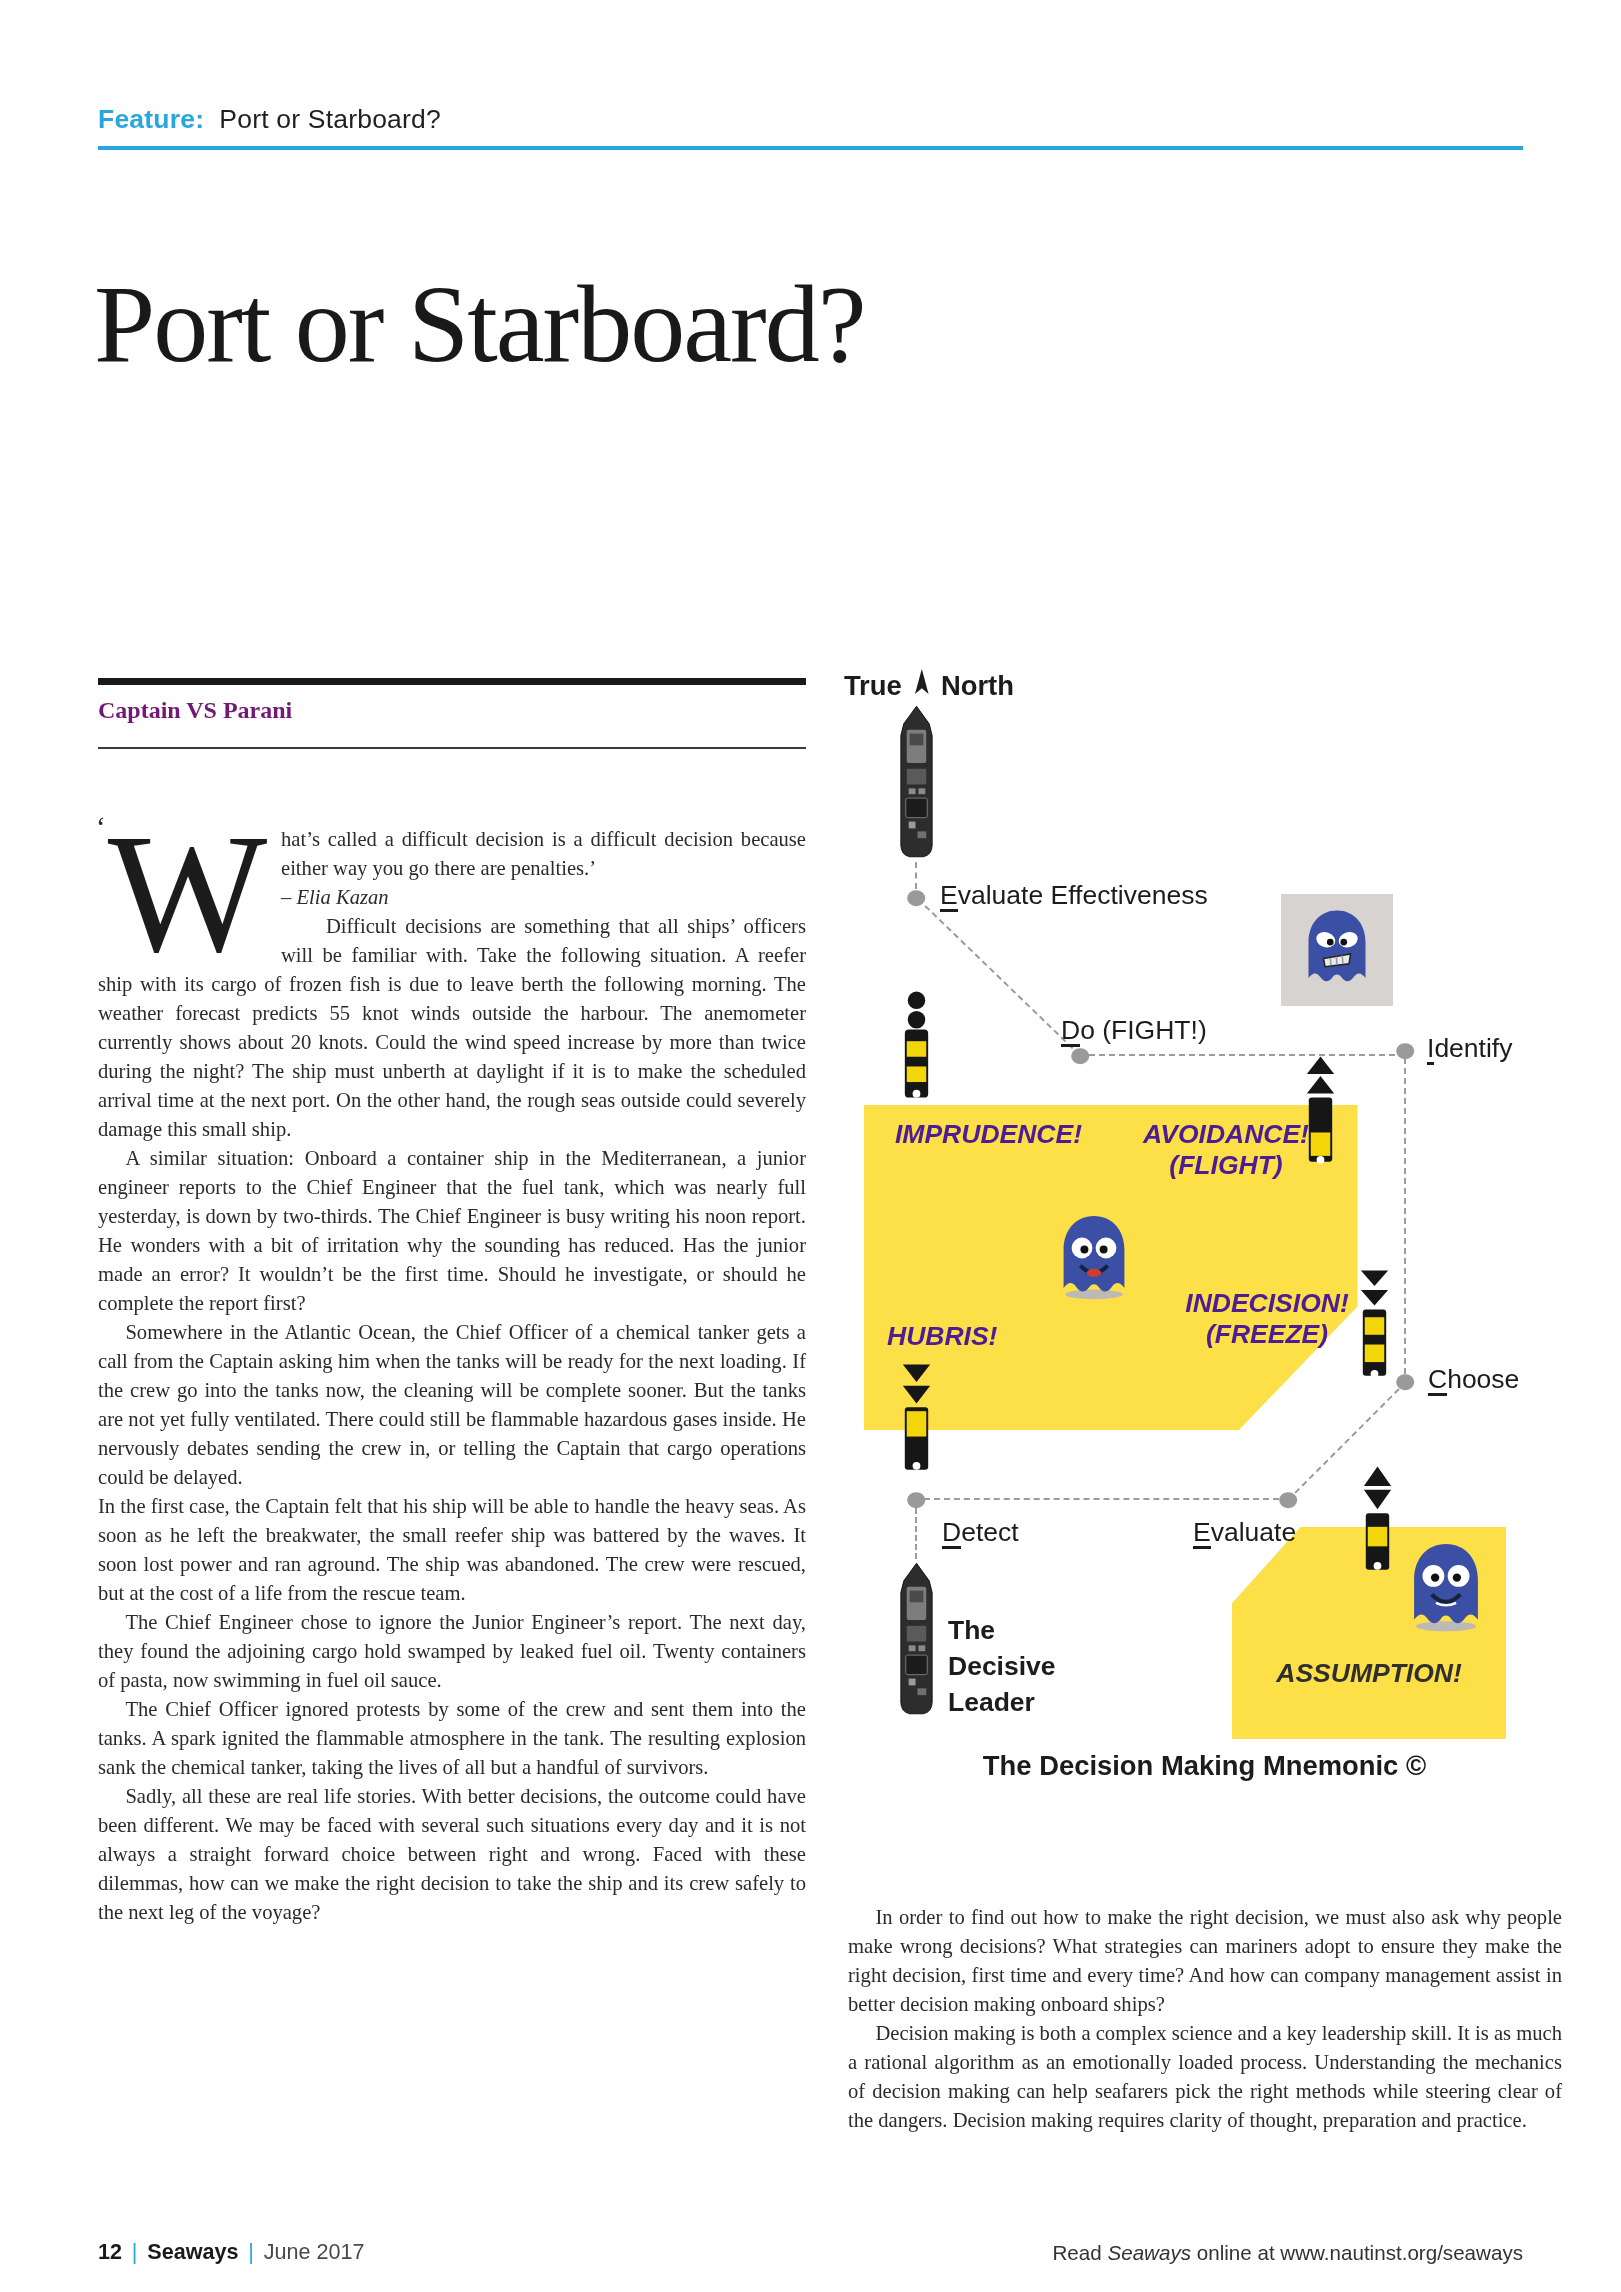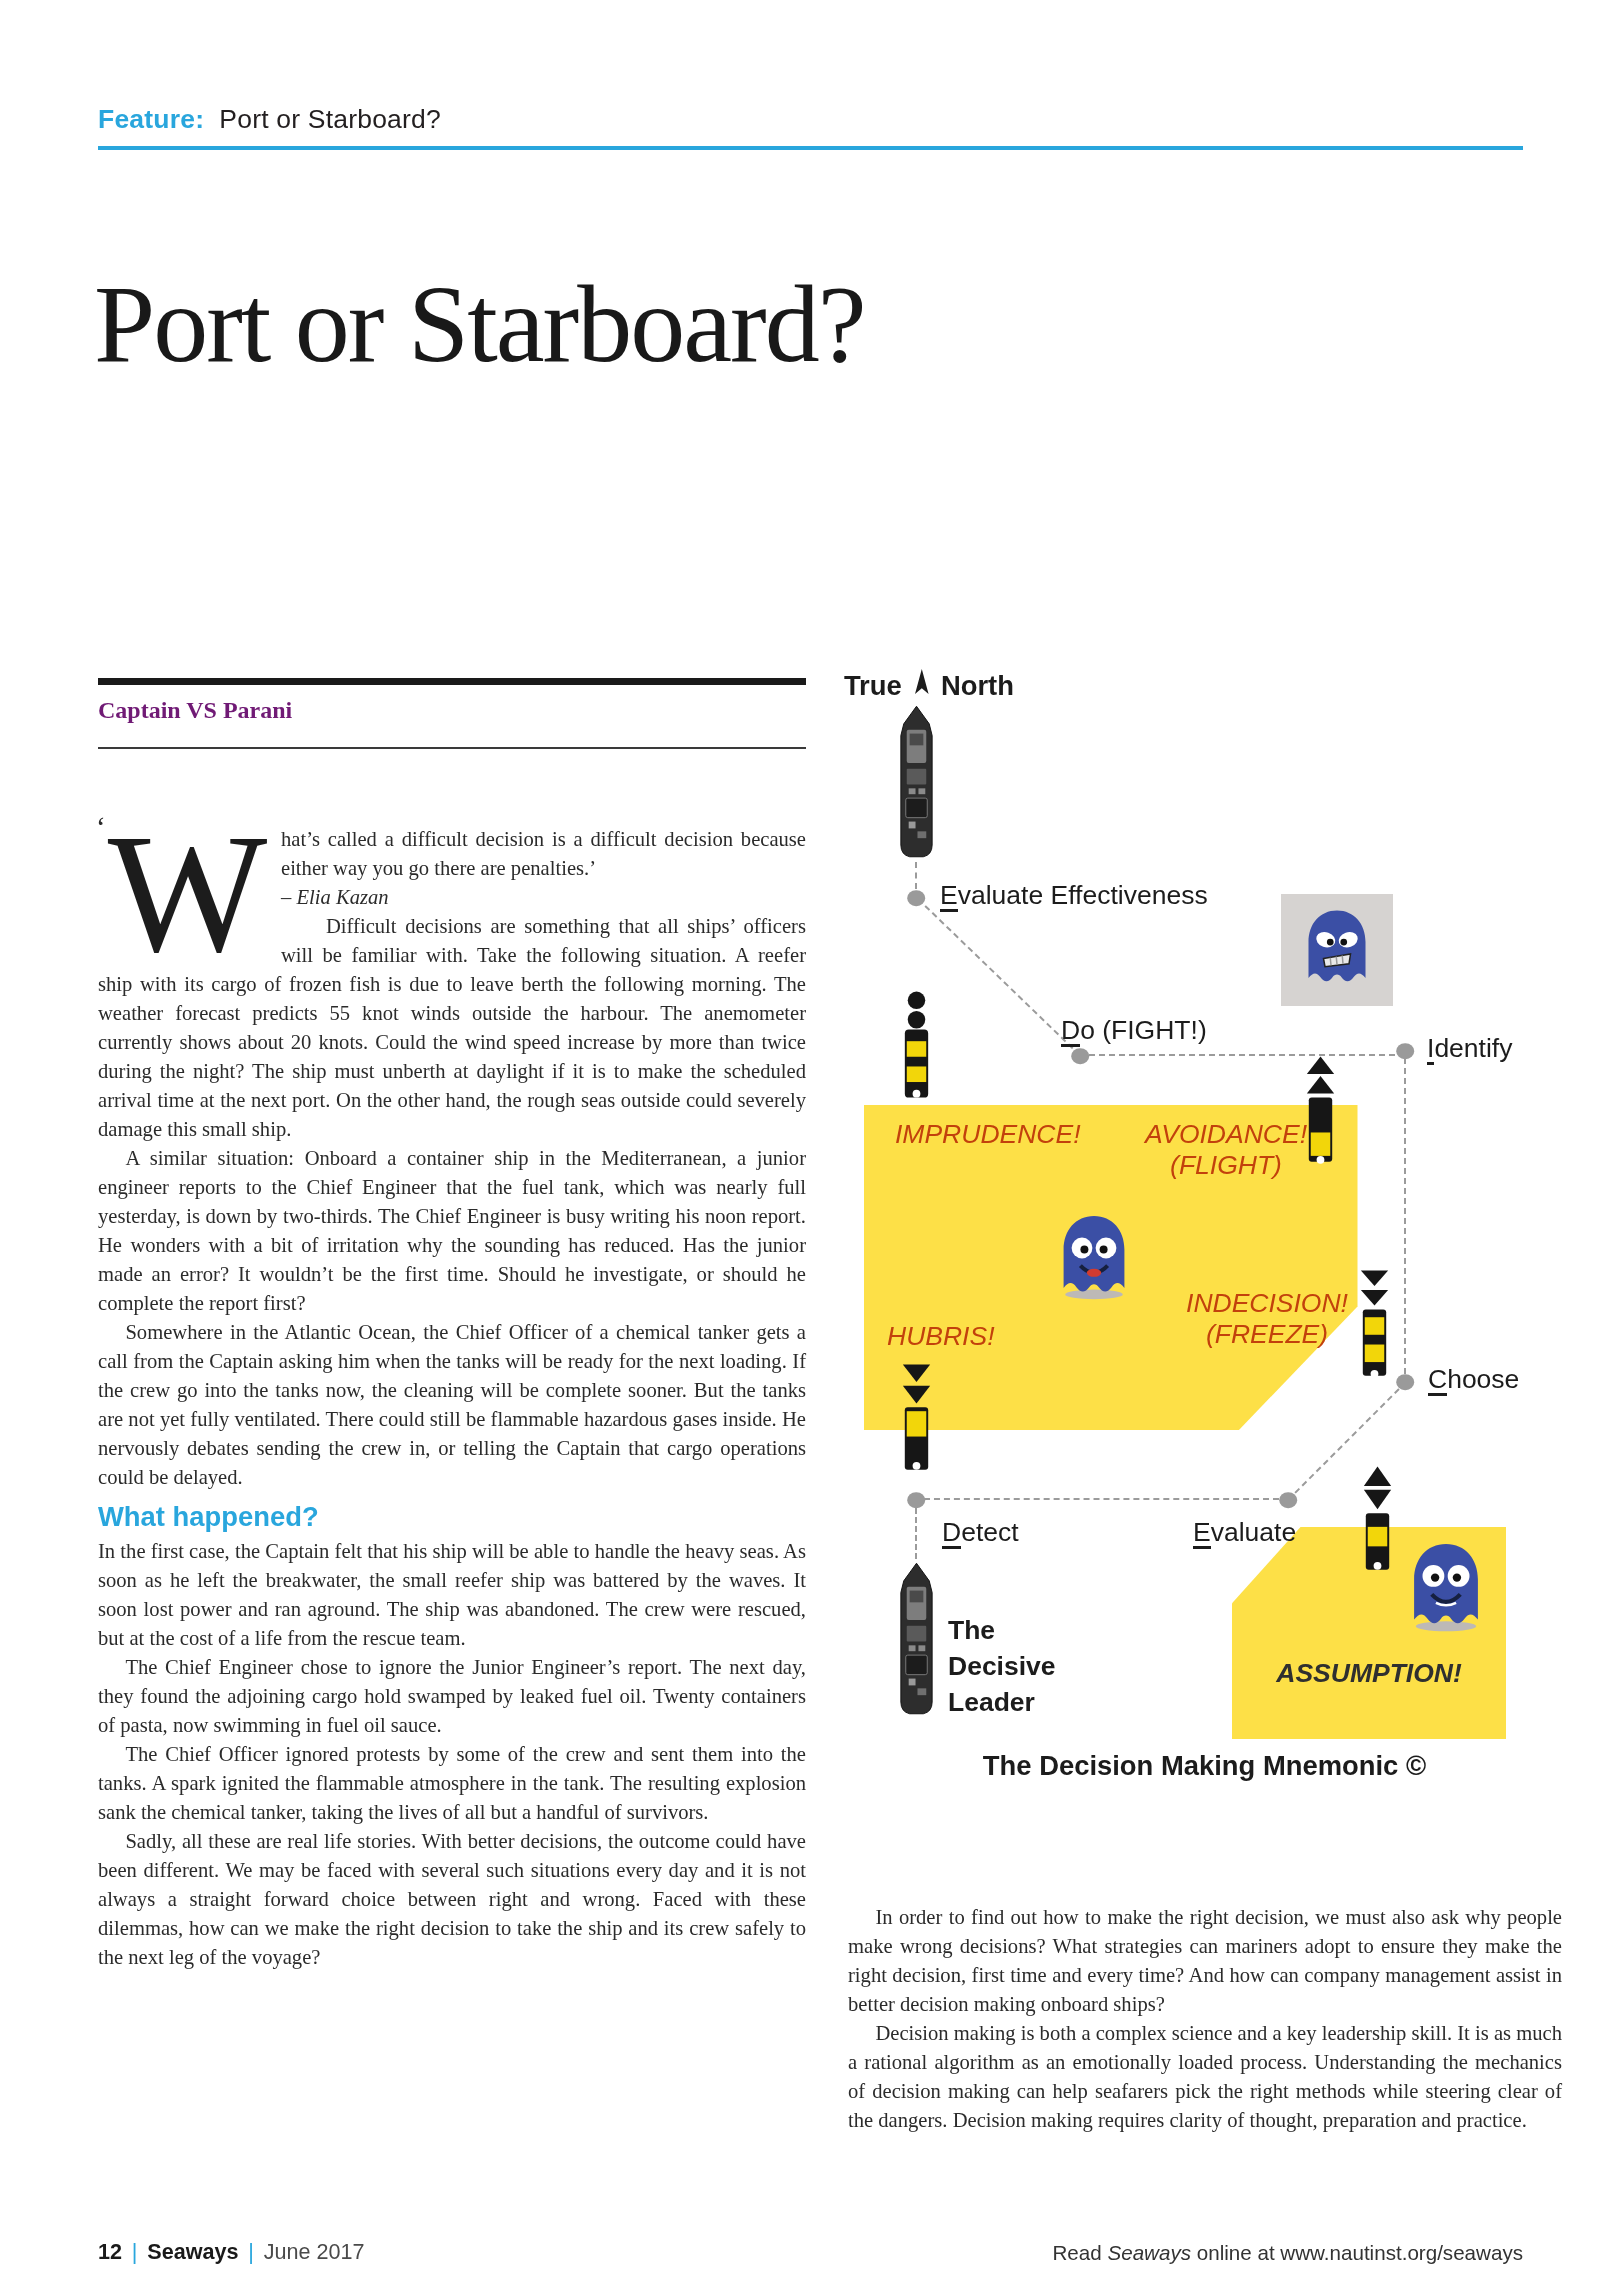--- a/index.html
+++ b/index.html
@@ -40,21 +40,21 @@
            color:#1c1c1c;font-family:"Liberation Serif",serif;}
   .attrib{font-style:italic;}
   .indent-lg{display:inline-block;width:45px;}
   .sec-heading{font-family:"Liberation Sans",sans-serif;font-size:27.4px;font-weight:bold;
                color:#29a6dd;margin:9.8px 0 5.9px 0;text-align:left;}
 
   
   .diagram{left:838px;top:635px;width:733px;height:1166px;}
   .dgm-label{position:absolute;font-size:26.5px;font-weight:normal;color:#1c1c1c;white-space:nowrap;}
   .ul{display:inline-block;border-bottom:3.9px solid #1c1c1c;padding-bottom:0px;line-height:1.0;}
-  .hazard{position:absolute;font-size:26.5px;font-weight:400;font-style:italic;color:#c2410c;
+  .hazard{position:absolute;font-size:26.5px;font-weight:700;font-style:italic;color:#4c1d95;
           white-space:nowrap;}
   .hazard .l2{display:block;text-align:center;}
   .node{position:absolute;width:17.6px;height:15.7px;border-radius:50%;background:#9a9a9a;
         transform:translate(-50%,-50%);}
   .dash-h{position:absolute;height:0;border-top:2.9px dashed #9b9b9b;}
   .dash-v{position:absolute;width:0;border-left:2.9px dashed #9b9b9b;}
   .dash-d{position:absolute;height:0;border-top:2.9px dashed #9b9b9b;transform-origin:0 50%;}
   .shoal{position:absolute;background:#fde047;}
   .shoal.main{left:25.5px;top:470px;width:494px;height:325px;
               clip-path:polygon(0 0,100% 0,100% 62%,76% 100%,0 100%);}
@@ -102,21 +102,20 @@
   <div class="abs body-col left-col">
     <p class="lede">
       <span class="open-quote">‘</span>
       <span class="dropcap">W</span>
       <span>hat’s called a difficult decision is a difficult decision because either way you go there are penalties.’</span><br>
       <span class="attrib">– Elia Kazan</span><br>
       <span class="indent-lg"></span><span>Difficult decisions are something that all ships’ officers will be familiar with. Take the following situation. A reefer ship with its cargo of frozen fish is due to leave berth the following morning. The weather forecast predicts 55 knot winds outside the harbour. The anemometer currently shows about 20 knots. Could the wind speed increase by more than twice during the night? The ship must unberth at daylight if it is to make the scheduled arrival time at the next port. On the other hand, the rough seas outside could severely damage this small ship.</span>
     </p>
     <p class="ind">A similar situation: Onboard a container ship in the Mediterranean, a junior engineer reports to the Chief Engineer that the fuel tank, which was nearly full yesterday, is down by two-thirds. The Chief Engineer is busy writing his noon report. He wonders with a bit of irritation why the sounding has reduced. Has the junior made an error? It wouldn’t be the first time. Should he investigate, or should he complete the report first?</p>
     <p class="ind">Somewhere in the Atlantic Ocean, the Chief Officer of a chemical tanker gets a call from the Captain asking him when the tanks will be ready for the next loading. If the crew go into the tanks now, the cleaning will be complete sooner. But the tanks are not yet fully ventilated. There could still be flammable hazardous gases inside. He nervously debates sending the crew in, or telling the Captain that cargo operations could be delayed.</p>
-    <h2 class="sec-heading">What happened?</h2>
     <p>In the first case, the Captain felt that his ship will be able to handle the heavy seas. As soon as he left the breakwater, the small reefer ship was battered by the waves. It soon lost power and ran aground. The ship was abandoned. The crew were rescued, but at the cost of a life from the rescue team.</p>
     <p class="ind">The Chief Engineer chose to ignore the Junior Engineer’s report. The next day, they found the adjoining cargo hold swamped by leaked fuel oil. Twenty containers of pasta, now swimming in fuel oil sauce.</p>
     <p class="ind">The Chief Officer ignored protests by some of the crew and sent them into the tanks. A spark ignited the flammable atmosphere in the tank. The resulting explosion sank the chemical tanker, taking the lives of all but a handful of survivors.</p>
     <p class="ind">Sadly, all these are real life stories. With better decisions, the outcome could have been different. We may be faced with several such situations every day and it is not always a straight forward choice between right and wrong. Faced with these dilemmas, how can we make the right decision to take the ship and its crew safely to the next leg of the voyage?</p>
   </div>
 
   <div class="abs diagram">
 
     <div class="shoal main"></div>
     <div class="shoal assumption">

